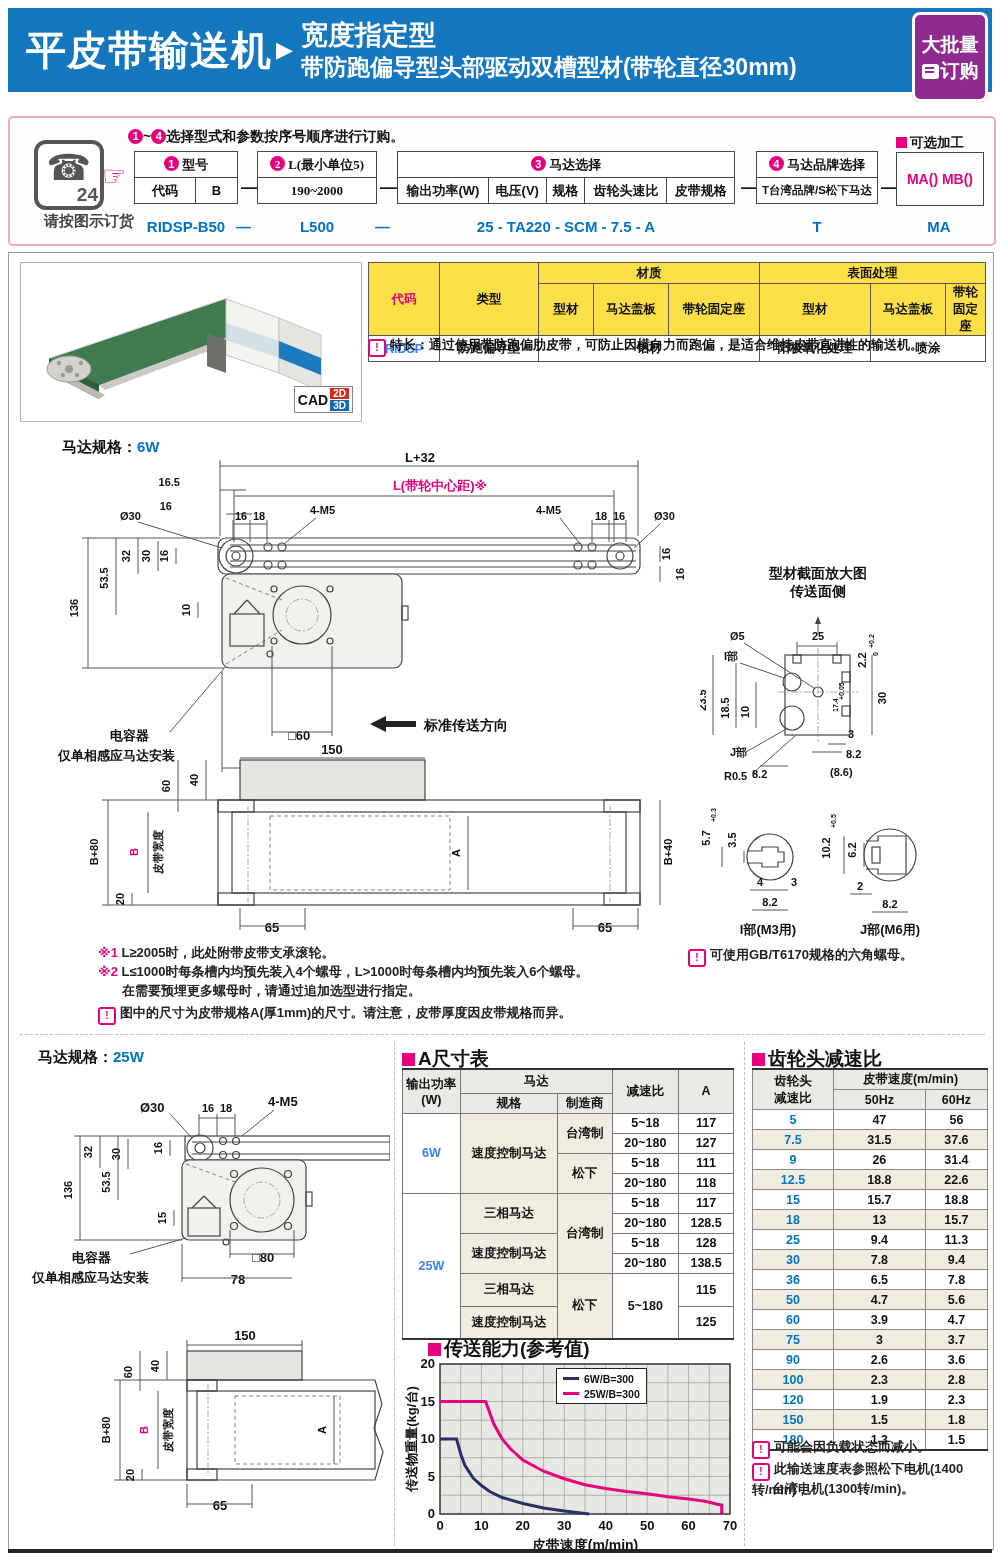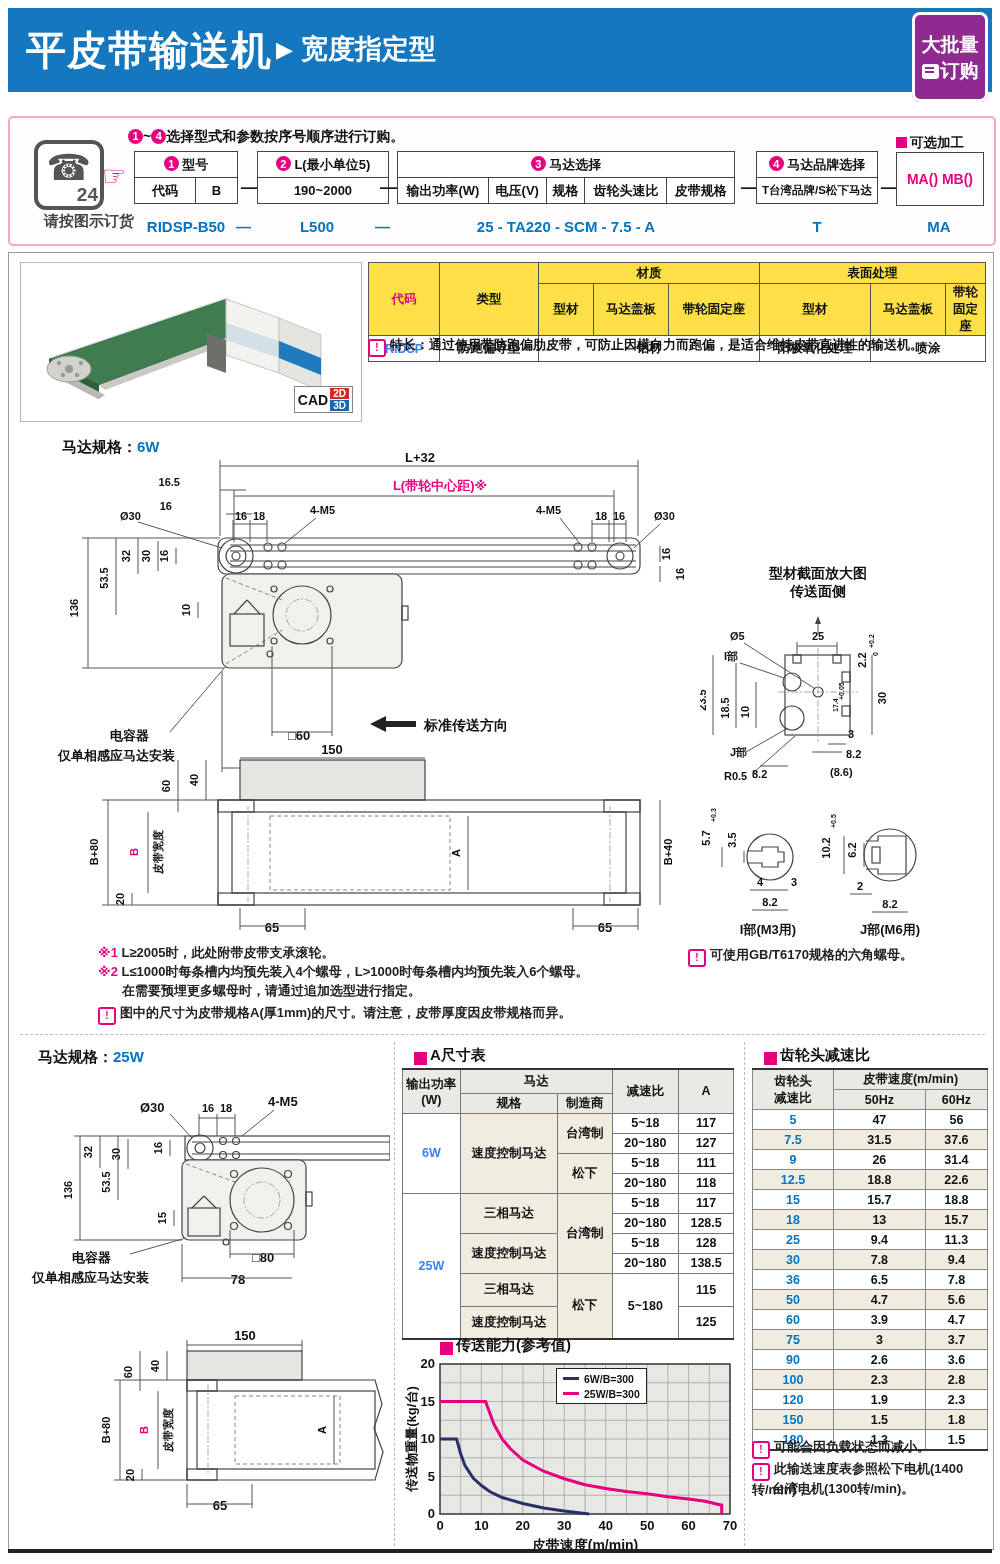--- a/index.html
+++ b/index.html
@@ -54,21 +54,21 @@
   .bluetxt{color:#3b82f6;}
   .featnote{font-size:13px;font-weight:bold;}
   .infoic{display:inline-flex;width:14px;height:14px;border:2px solid #E6007E;border-radius:3px;color:#E6007E;
           font-size:10px;font-weight:bold;align-items:center;justify-content:center;margin-right:4px;vertical-align:-2px;background:#fff;}
   .speclabel{font-size:15px;font-weight:bold;}
   .speclabel .v{color:#0075C2;}
   
   .noteline{font-size:13px;font-weight:bold;color:#222;}
   .starmark{color:#E6007E;font-weight:bold;}
   
-  .sectitle{font-size:15px;font-weight:bold;display:flex;align-items:flex-end;margin-left:12px;}
+  .sectitle{font-size:19px;font-weight:bold;display:flex;align-items:center;}
   .sectitle .psq{width:13px;height:13px;}
   
   table.atab{border-collapse:collapse;border-top:2px solid #333;border-bottom:2px solid #333;}
   table.atab td{border:1px solid #777;text-align:center;font-size:12.5px;font-weight:bold;padding:0 2px;}
   table.atab .hd{background:#EAEAE5;}
   table.atab .cream{background:#F0EDE0;}
   
   table.gtab{border-collapse:collapse;border-top:2px solid #333;border-bottom:2px solid #333;}
   table.gtab td{border:1px solid #888;text-align:center;font-size:12.5px;font-weight:bold;height:19px;padding:0 16px;}
   table.gtab .hd{background:#EAEAE5;}
@@ -97,20 +97,21 @@
 </head>
 <body>
 
 <div id="page">
 
   <div class="abs hdr" style="left:8px;top:8px;width:984px;height:84px;">
     <div class="hdr-title">平皮带输送机</div>
     <div class="hdr-arrow">▶</div>
     <div class="hdr-sub">
       <div class="s1">宽度指定型</div>
+      <div class="s2">带防跑偏导型头部驱动双槽型材(带轮直径30mm)</div>
     </div>
   </div>
   <div class="abs badge" style="left:912px;top:12px;width:76px;height:90px;">
     <div class="b1">大批量</div>
     <div class="b2">
         <span class="doc-ic"></span>
         <span>订购</span>
       </div>
   </div>
 
@@ -132,21 +133,21 @@
             <td colspan="2"><span class="pnum">1</span> <span>型号</span></td>
           </tr>
       <tr class="sub">
             <td style="width:52px;">代码</td>
             <td>B</td>
           </tr>
     </tbody>
       </table>
     <div class="abs osep" style="left:231px;top:60px;">—</div>
 
-    <table class="grp abs" style="left:247px;top:33px;width:132px;">
+    <table class="grp abs" style="left:247px;top:33px;width:120px;font-family:Liberation Serif, serif;">
       <tbody>
           <tr class="hd">
             <td><span class="pnum">2</span> <span>L(最小单位5)</span></td>
           </tr>
       <tr class="sub">
             <td>190~2000</td>
           </tr>
     </tbody>
       </table>
     <div class="abs osep" style="left:370px;top:60px;">—</div>

